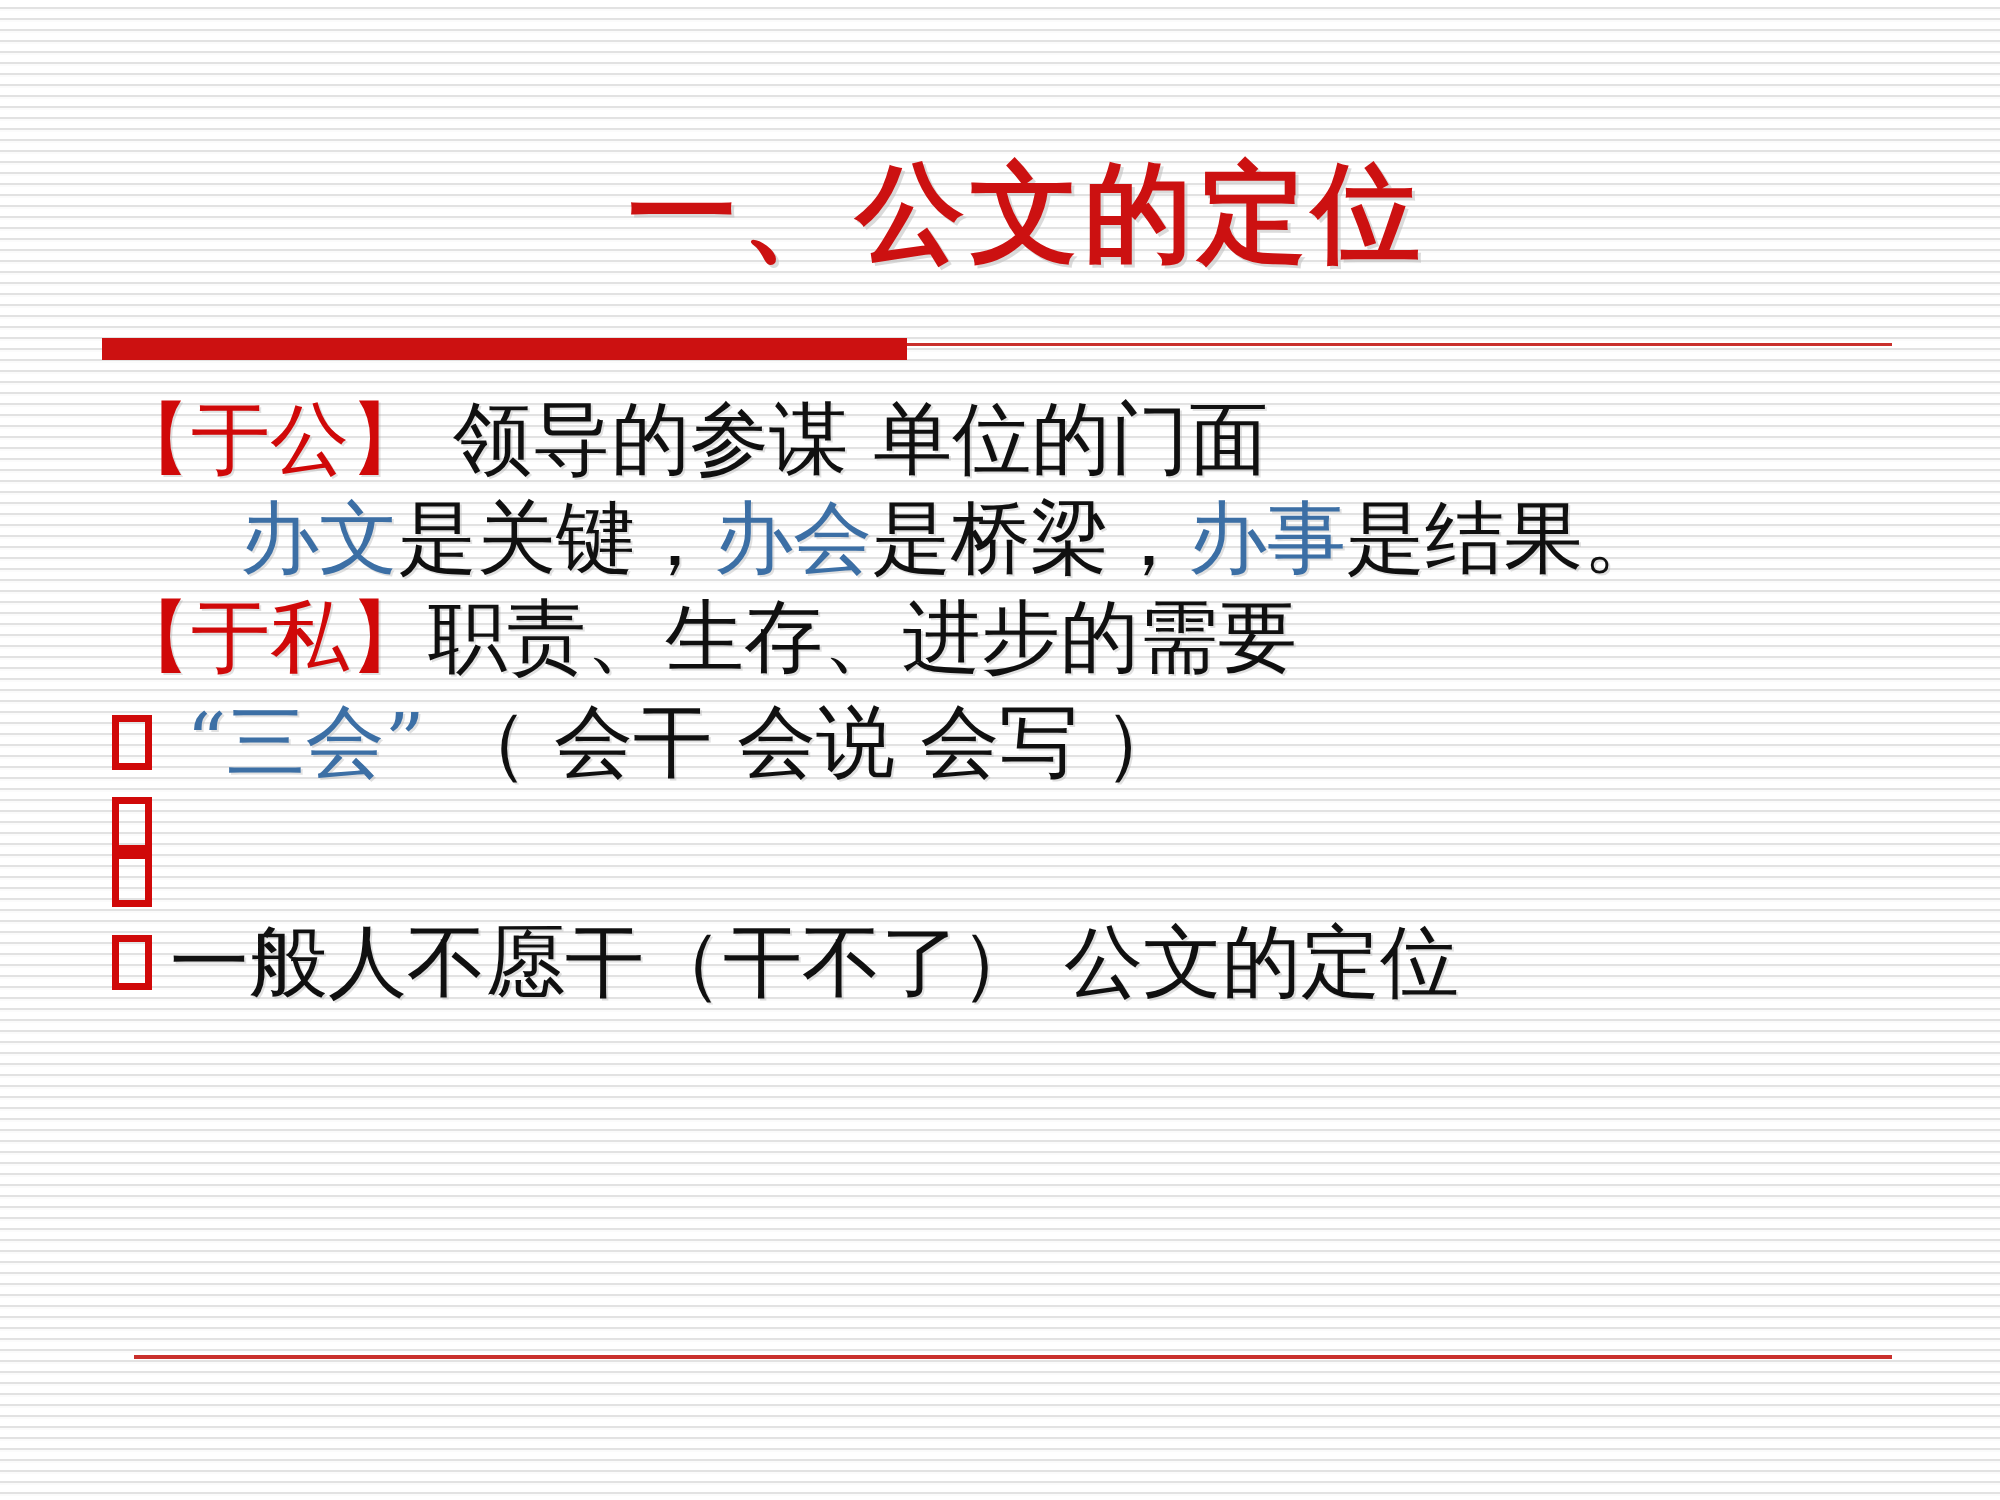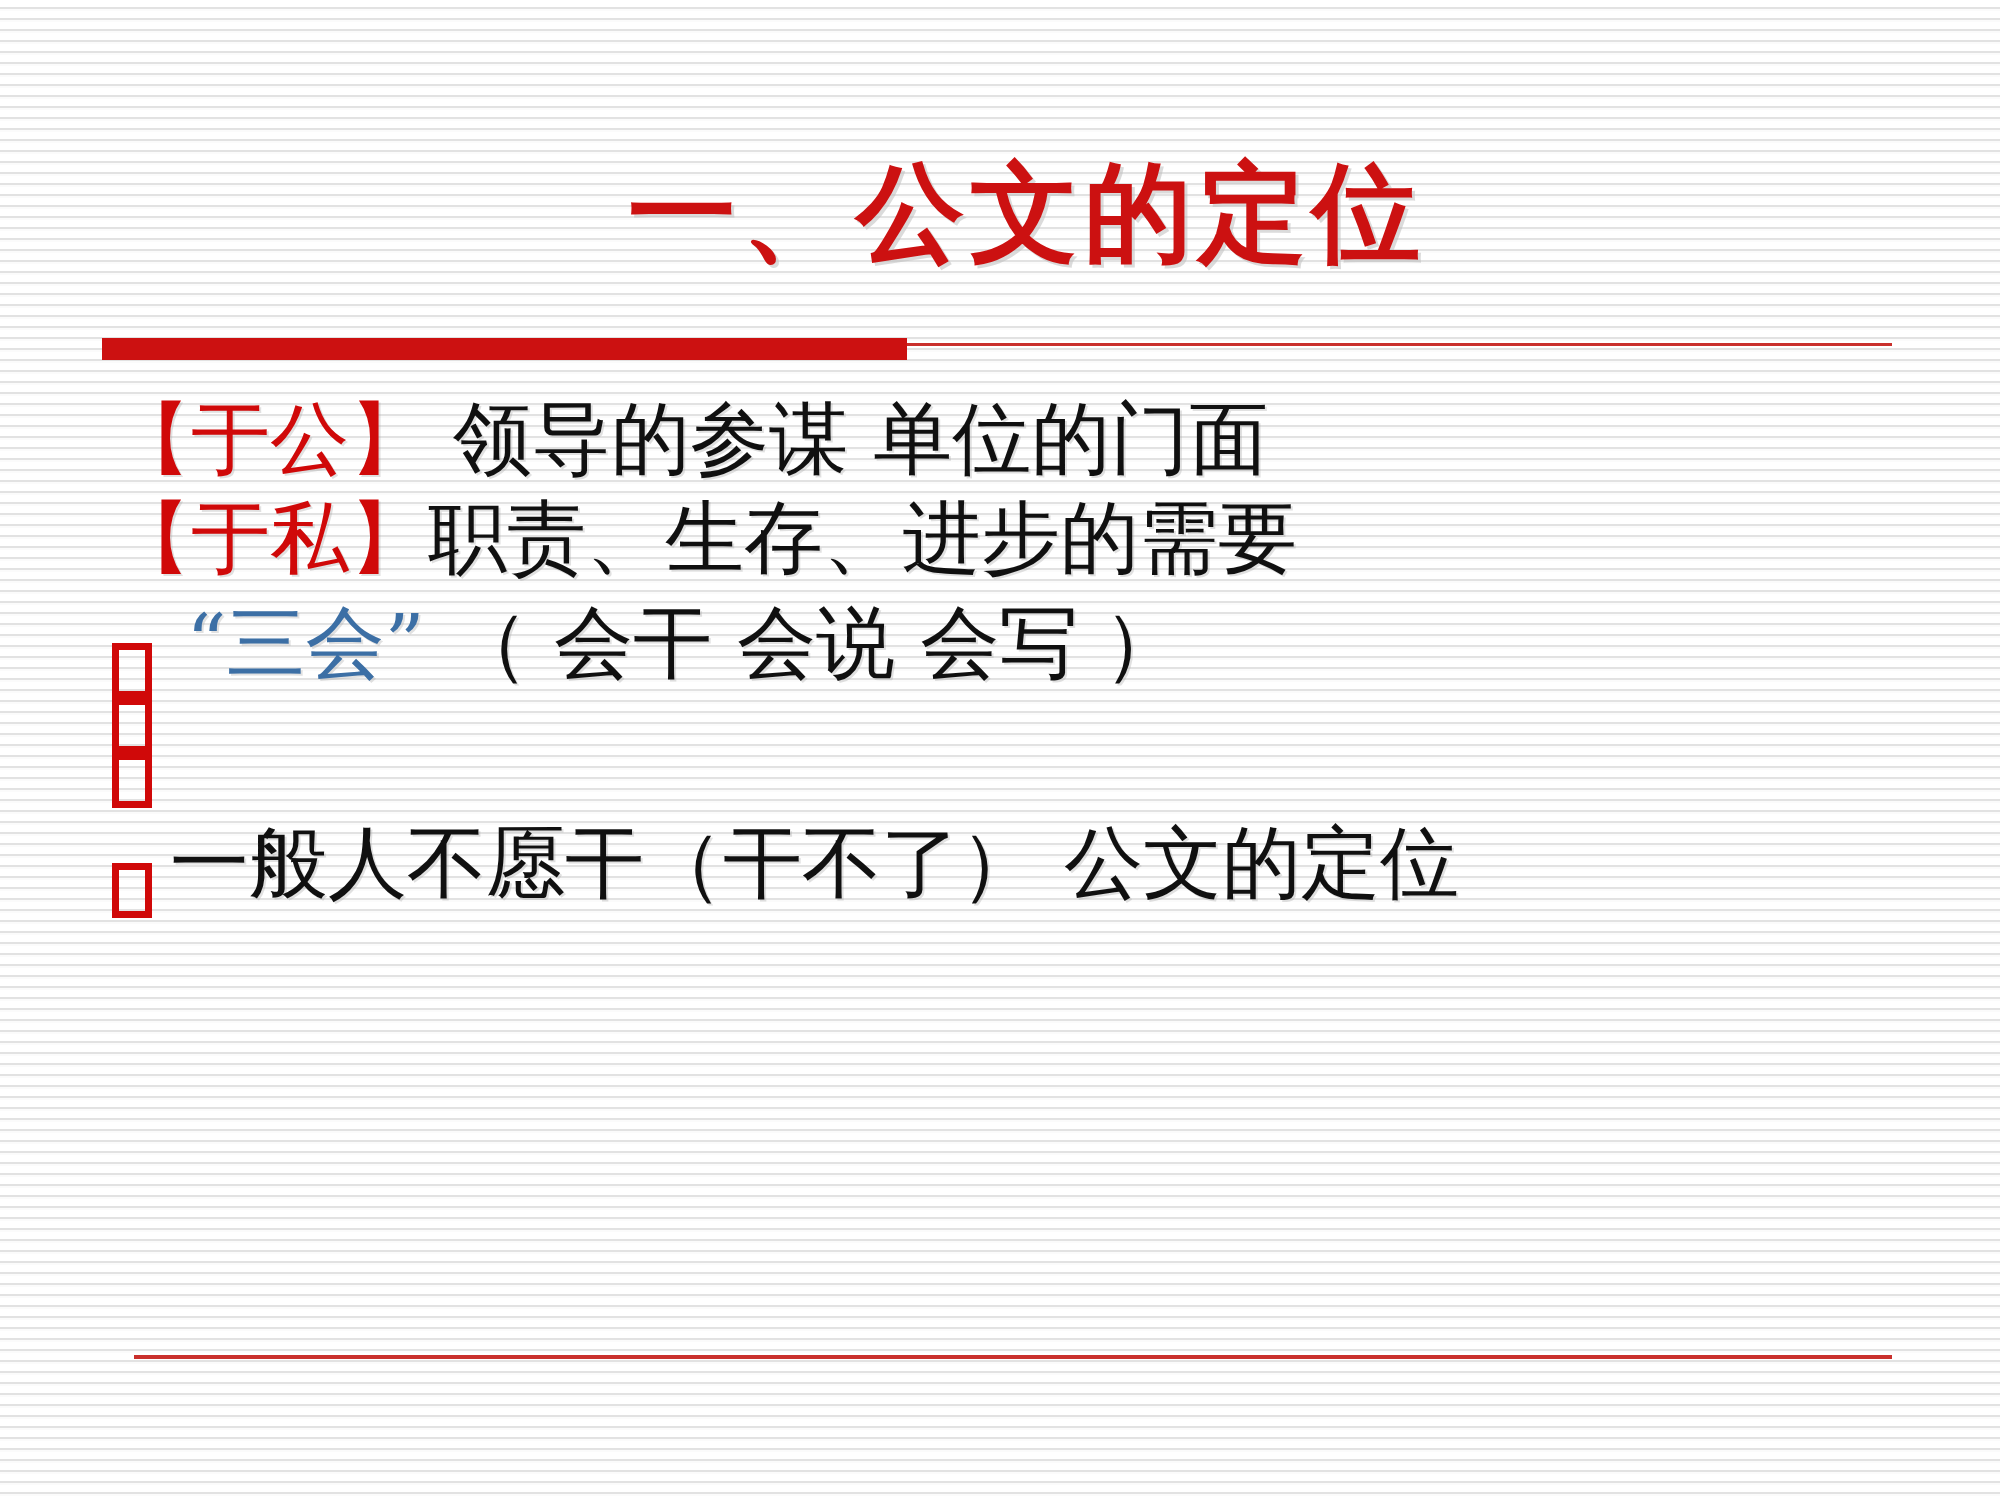--- a/index.html
+++ b/index.html
@@ -101,21 +101,21 @@
   .line.indent {
     padding-left: 128px;
   }
 
   .red   { color: #D00909; }
   .blue  { color: #3C6FA5; }
   .black { color: #101010; }
 
   .bullet-line {
     display: flex;
-    align-items: flex-end;
+    align-items: center;
     white-space: nowrap;
     line-height: 110px;
   }
   .sq-bullet {
     display: inline-block;
     width: 40px;
     height: 55px;
     border: 7px solid #D00909;
     box-sizing: border-box;
     flex: 0 0 auto;
@@ -150,20 +150,21 @@
 
   <div class="divider-wrap">
     <div class="divider-thin"></div>
     <div class="divider-thick"></div>
   </div>
 
   <div class="body-block">
 
     <div class="line"><span class="red">【于公】</span><span class="black">  领导的参谋    单位的门面</span></div>
 
+    <div class="line indent"><span class="blue">办文</span><span class="black">是关键，</span><span class="blue">办会</span><span class="black">是桥梁，</span><span class="blue">办事</span><span class="black">是结果。</span></div>
 
     <div class="line"><span class="red">【于私】</span><span class="black">职责、生存、进步的需要</span></div>
 
     <div class="bullet-line">
       <span class="sq-bullet"></span>
       <span class="bullet-text"><span class="blue">“</span><span class="blue">三会</span><span class="blue">”</span><span class="black">  （ 会干 会说  会写 ）</span></span>
     </div>
 
     <div class="bullet-line">
       <span class="sq-bullet"></span>

